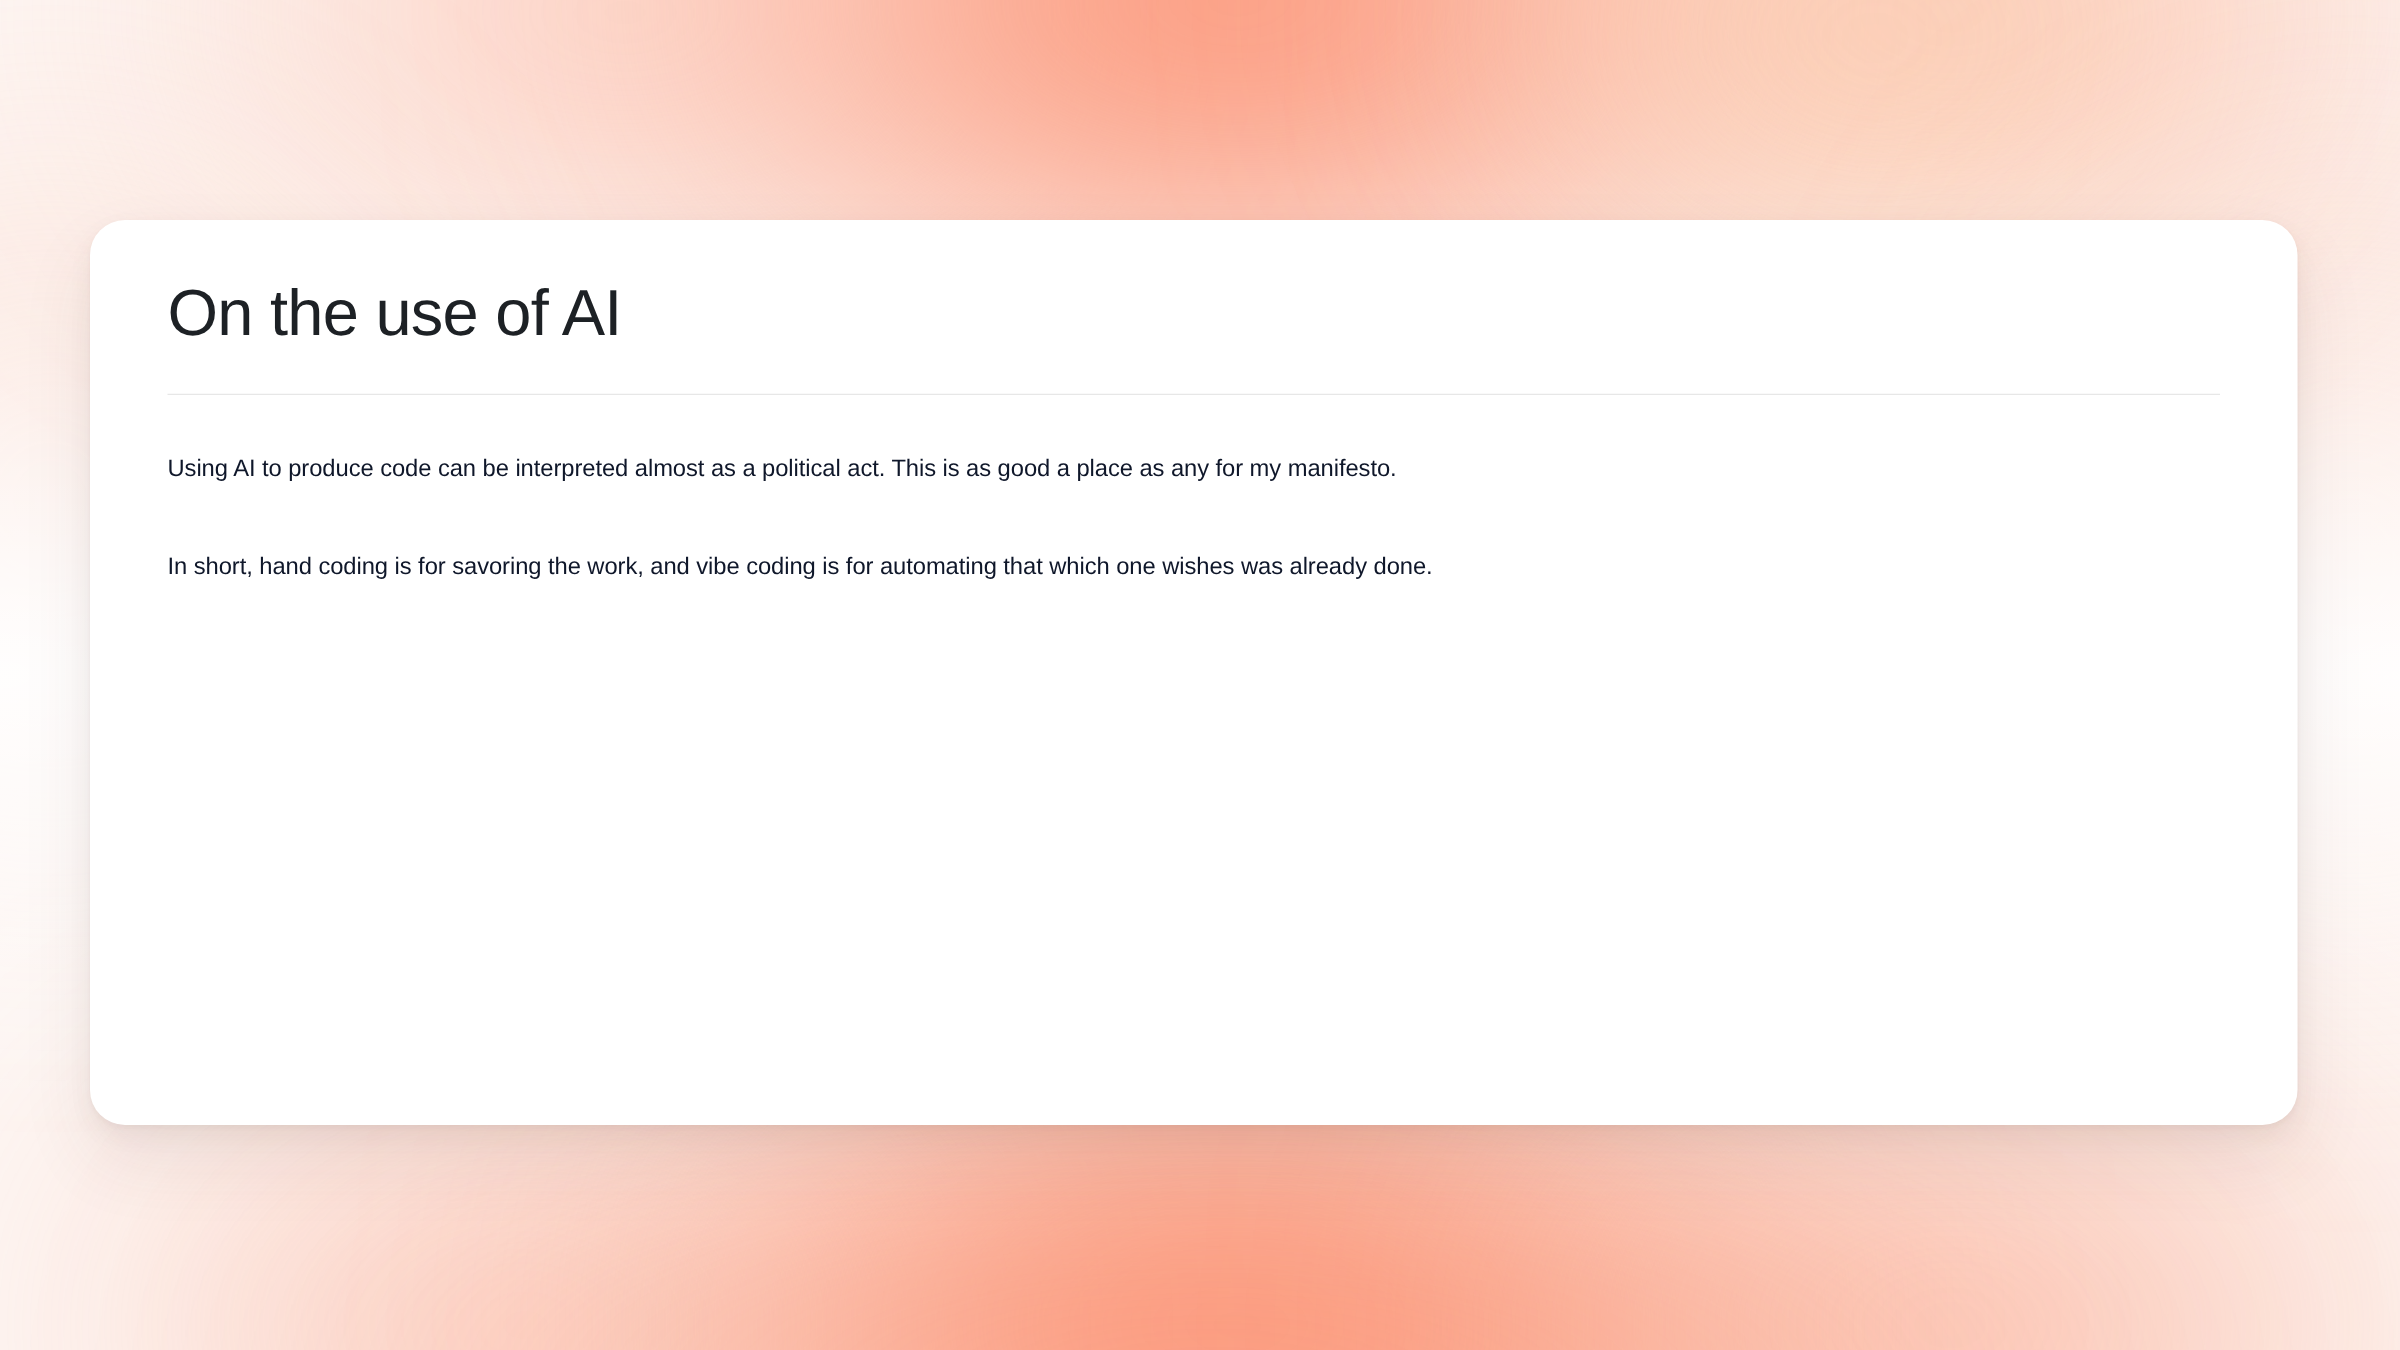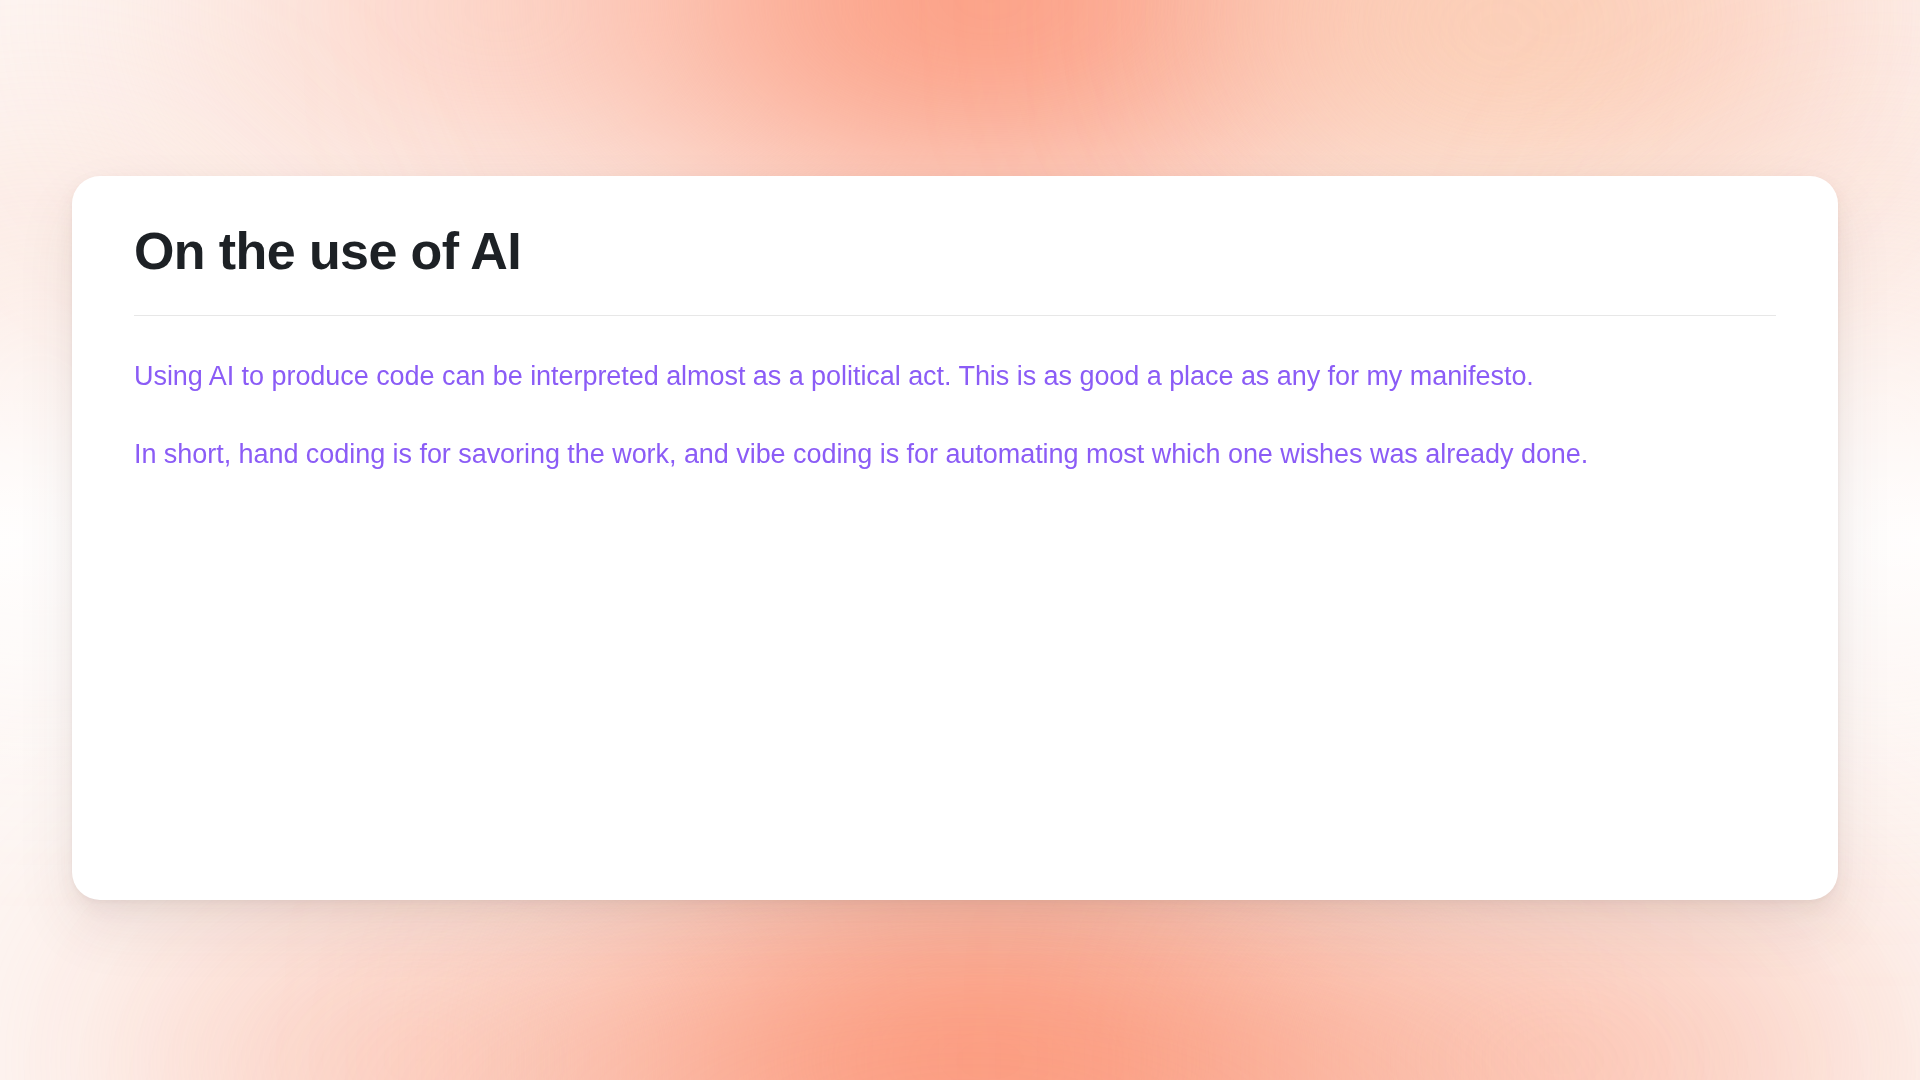--- a/index.html
+++ b/index.html
@@ -131,40 +131,40 @@
     border-radius: 28px;
     box-shadow:
       0 2px 4px rgba(90, 60, 50, 0.04),
       0 8px 20px rgba(90, 60, 50, 0.06),
       0 28px 60px rgba(90, 60, 50, 0.09);
     padding: 46px 62px 0 62px;
   }
 
   #doc-title {
     font-size: 52px;
-    font-weight: 700;
+    font-weight: 400;
     letter-spacing: -0.6px;
     color: #1d2125;
     line-height: 1.15;
   }
 
   #title-divider {
     height: 1px;
     background: #e7e7e7;
     margin-top: 33px;
   }
 
   #body {
     margin-top: 36px;
   }
 
   .para {
-    font-size: 27px;
+    font-size: 19px;
     line-height: 48px;
-    color: #8b5cf6;
+    color: #0f172a;
     letter-spacing: -0.05px;
     margin-bottom: 30px;
   }
   .para:last-child { margin-bottom: 0; }
 </style>
 </head>
 <body>
 
 <div id="backdrop">
   <div class="blob blob-top-left"></div>
@@ -180,15 +180,15 @@
   <div class="vignette"></div>
 </div>
 
 <article id="card">
   <h1 id="doc-title">On the use of AI</h1>
 
   <div id="title-divider"></div>
 
   <div id="body">
     <p class="para">Using AI to produce code can be interpreted almost as a political act. This is as good a place as any for my manifesto.</p>
-    <p class="para">In short, hand coding is for savoring the work, and vibe coding is for automating most which one wishes was already done.</p>
+    <p class="para">In short, hand coding is for savoring the work, and vibe coding is for automating that which one wishes was already done.</p>
   </div>
 </article>
 
 </body></html>

